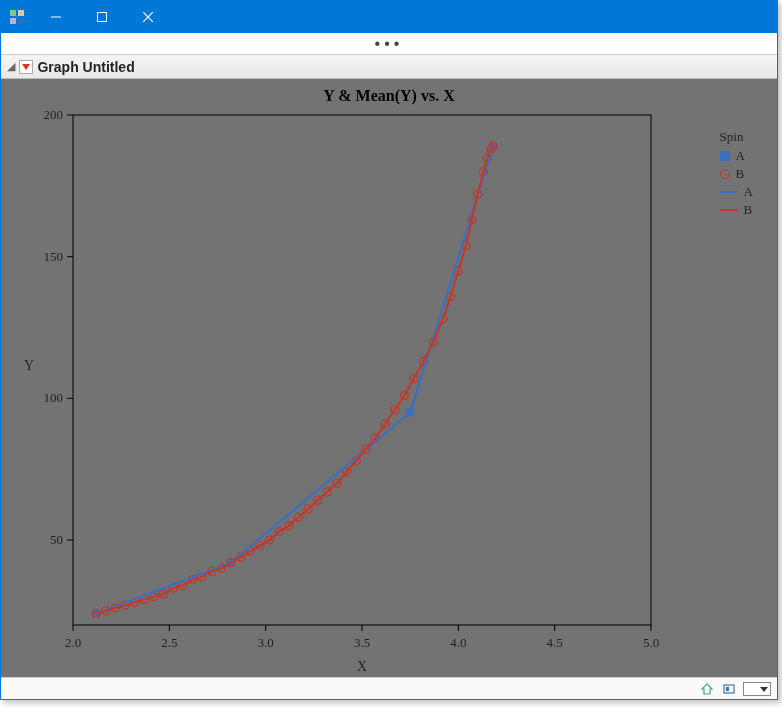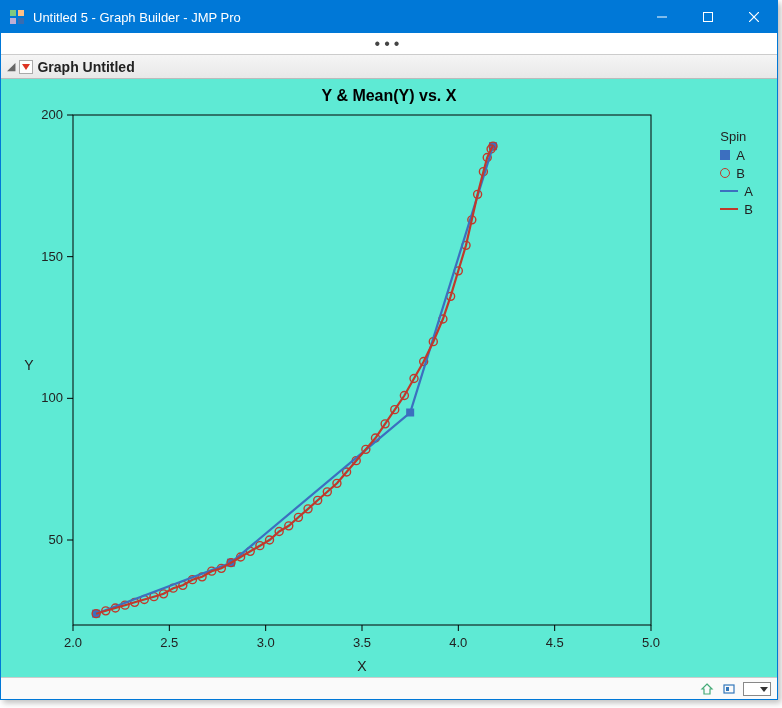--- a/index.html
+++ b/index.html
@@ -12,21 +12,21 @@
   .winbtns { display: flex; height: 100%; }
   .winbtn { width: 46px; height: 100%; display: flex; align-items: center; justify-content: center; color: #fff; }
   
   .toolbar-dots { height: 22px; display: flex; align-items: center; justify-content: center; color: #444; font-size: 16px; letter-spacing: 4px; border-bottom: 1px solid #ccc; }
   
   .panel-header { background: linear-gradient(#f5f5f5,#e8e8e8); border-bottom: 1px solid #bbb; height: 24px; display: flex; align-items: center; padding: 0 6px; font-size: 14px; }
   .disclosure { color: #666; margin-right: 4px; font-size: 11px; }
   .red-arrow { width: 14px; height: 14px; margin-right: 4px; display: inline-flex; align-items: center; justify-content: center; }
   .panel-title { font-weight: bold; color: #222; }
   
-  .content { flex: 1; position: relative; background: #5eead4; }
+  .content { flex: 1; position: relative; background: #737373; font-family: Liberation Serif, serif; }
   
   .chart-area { position: absolute; inset: 0; }
   .chart-title { text-align: center; font-weight: bold; font-size: 16px; color: #000; margin-top: 8px; }
   
   svg.plot { display: block; }
   
   .legend { position: absolute; right: 24px; top: 50px; font-size: 13px; color: #222; }
   .legend-title { margin-bottom: 2px; }
   .legend-row { display: flex; align-items: center; gap: 6px; height: 18px; }
   .lg-sq { width: 10px; height: 10px; background: #3c6fbf; }
@@ -43,21 +43,20 @@
 <div class="window">
   <div class="titlebar">
     <span class="titlebar-icon">
       <svg width="16" height="16" viewBox="0 0 16 16">
           <rect x="1" y="1" width="6" height="6" fill="#7fc97f"></rect>
           <rect x="9" y="1" width="6" height="6" fill="#fdc086"></rect>
           <rect x="1" y="9" width="6" height="6" fill="#beaed4"></rect>
           <rect x="9" y="9" width="6" height="6" fill="#386cb0"></rect>
         </svg>
     </span>
-    <span class="titlebar-title">Untitled 5 - Graph Builder - JMP Pro</span>
     <div class="winbtns">
       <div class="winbtn">
           <svg width="10" height="10">
             <line x1="0" y1="5" x2="10" y2="5" stroke="#fff" stroke-width="1"></line>
           </svg>
         </div>
       <div class="winbtn">
           <svg width="10" height="10">
             <rect x="0.5" y="0.5" width="9" height="9" fill="none" stroke="#fff" stroke-width="1"></rect>
           </svg>

